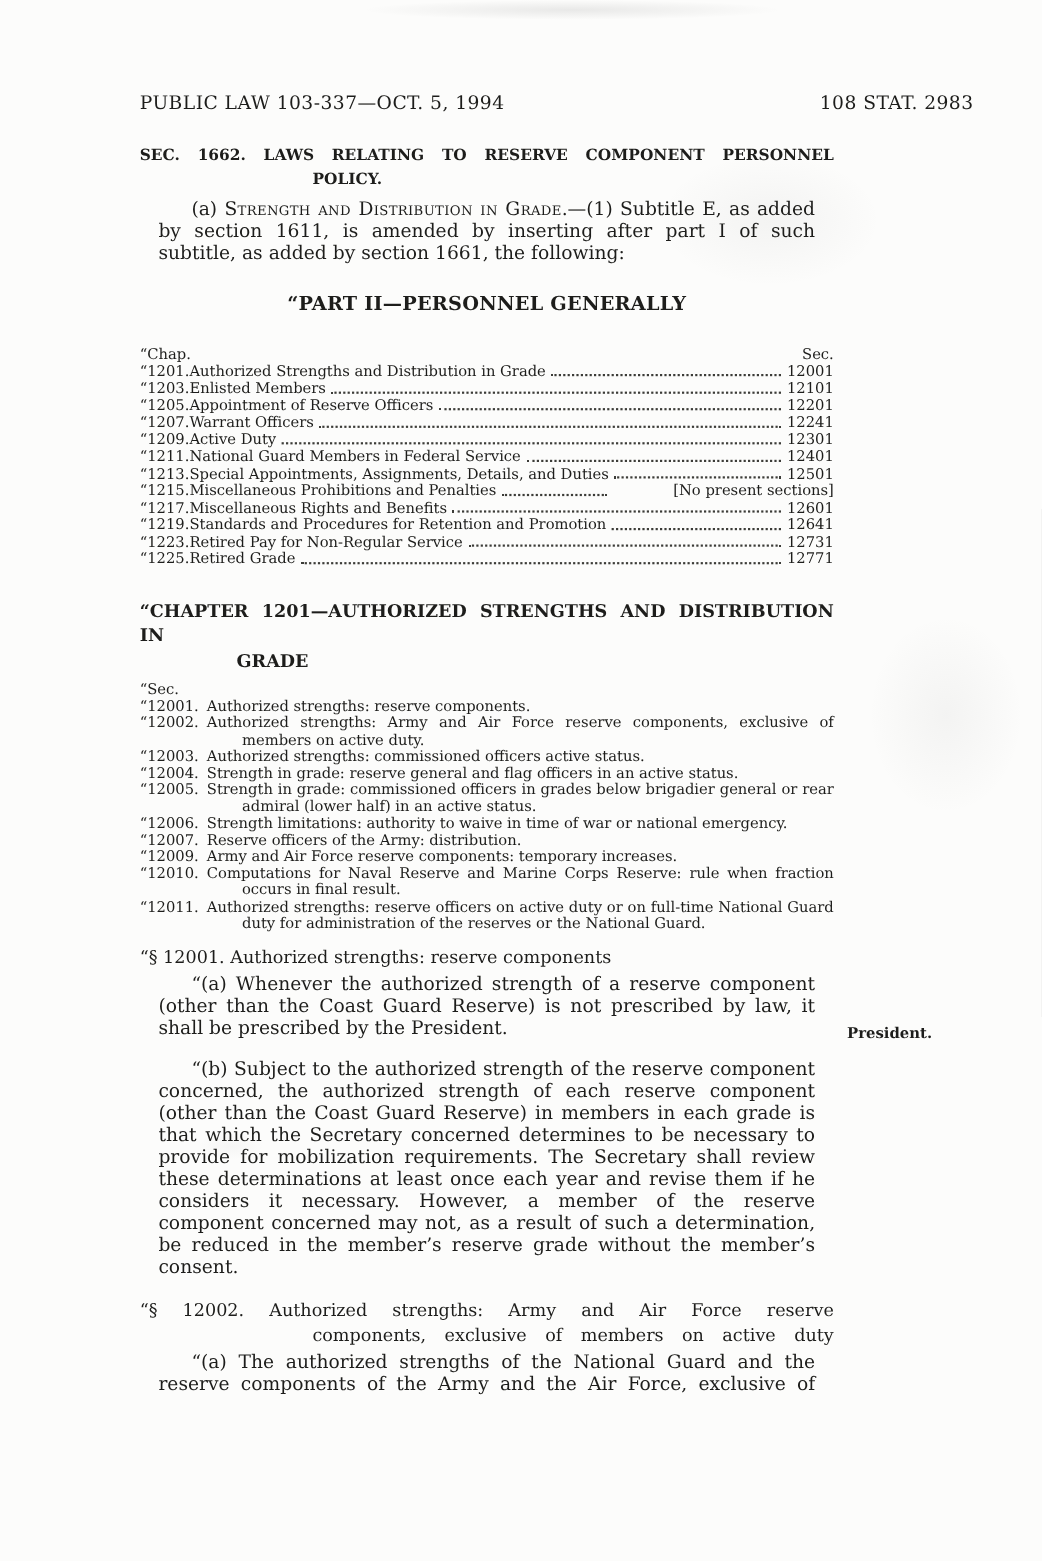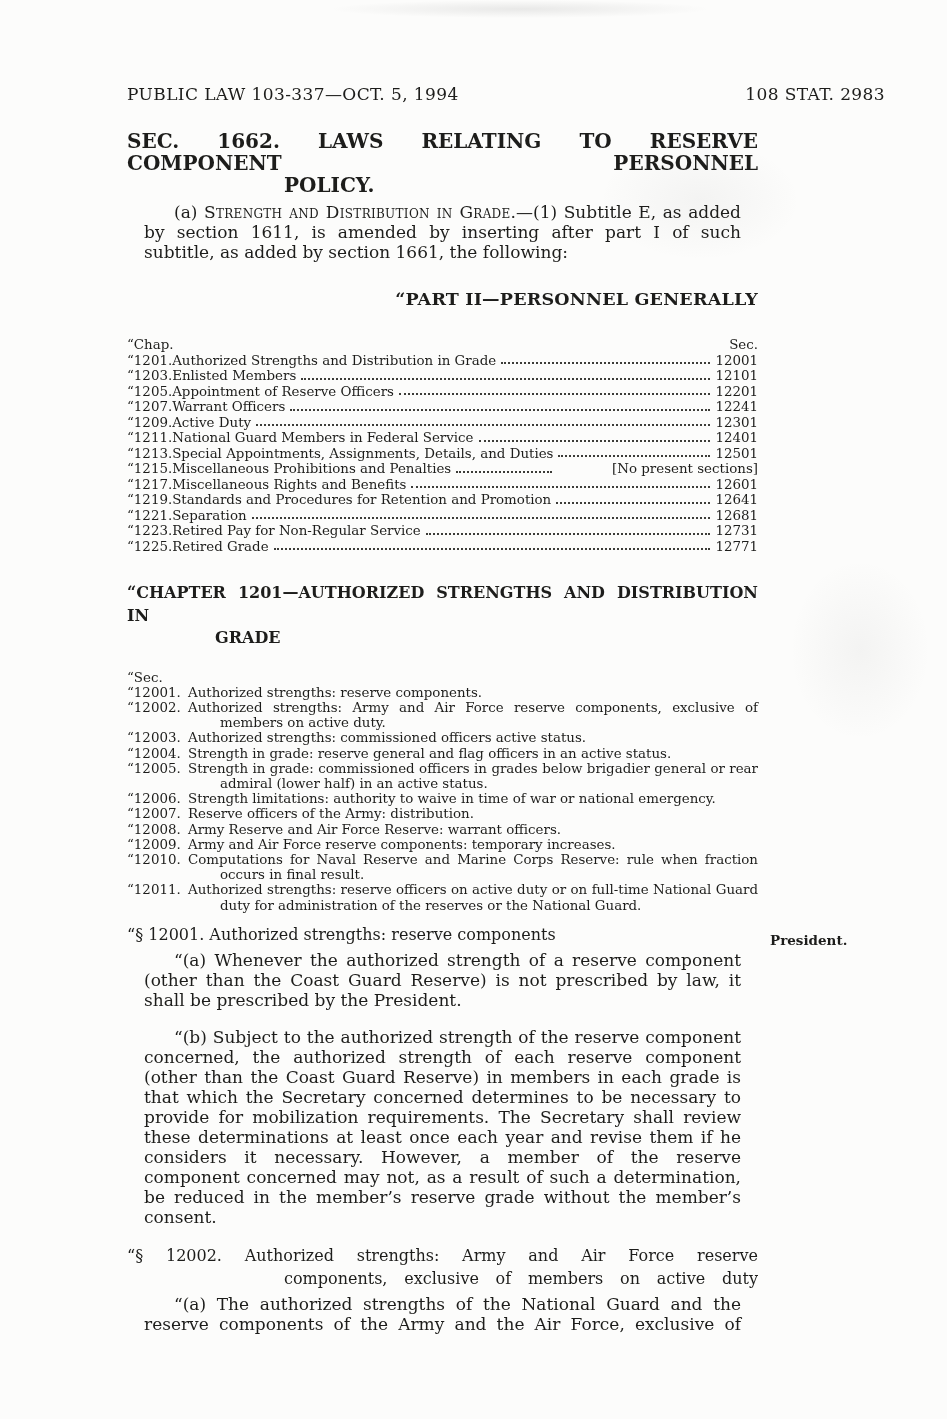--- a/index.html
+++ b/index.html
@@ -32,50 +32,50 @@
   .stat {
     position: absolute; top: 84px; right: 62px;
     font-size: 17px; letter-spacing: 0.4px; white-space: nowrap;
   }
 
   .line { display: block; }
   .just { text-align: justify; text-align-last: justify; }
   .indent157 { padding-left: 157px; }
   .indent88  { padding-left: 88px; }
 
-  .sec-heading { margin-top: 26px; font-weight: bold; font-size: 20px; line-height: 22px; }
+  .sec-heading { margin-top: 26px; font-weight: bold; font-size: 14px; line-height: 22px; }
 
   .body-para {
     margin: 17px; font-size: 17px; line-height: 20px;
     text-align: justify; text-indent: 30px;
   }
   .intro { margin-top: 6px; }
   .smallcaps { font-variant: small-caps; letter-spacing: 0.3px; }
   .force-just { text-align-last: justify; }
 
   .part-heading {
-    margin-top: 27px; text-align: right;
+    margin-top: 27px; text-align: center;
     font-weight: bold; font-size: 17.5px; letter-spacing: 0.2px;
   }
 
   .chap-table { margin-top: 28px; font-size: 13.4px; line-height: 15.5px; }
   .chap-head { display: flex; justify-content: space-between; }
   .chap-row { display: flex; }
   .chap-row .num { flex: 0 0 40px; }
   .chap-row .title { white-space: nowrap; }
   .chap-row .dots {
     flex: 1 1 auto; align-self: flex-end; height: 0;
     margin: 0 5px 4px 5px; border-bottom: 2px dotted #3c3c38;
   }
   .chap-row.no-sec .dots { flex: 0 0 96px; }
   .chap-row.no-sec .secno { margin-left: auto; }
 
   .chapter-heading { margin-top: 28px; font-weight: bold; font-size: 16px; line-height: 22.5px; }
 
-  .sec-list { margin-top: 20px; font-size: 13.4px; line-height: 15.2px; }
+  .sec-list { margin-top: 8px; font-size: 13.4px; line-height: 15.2px; }
   .sec-item { display: flex; }
   .sec-item .num { flex: 0 0 61px; }
   .sec-item .text { flex: 1 1 auto; padding-left: 32px; text-indent: -32px; text-align: justify; }
 
   .s-heading { margin-top: 10px; font-weight: normal; font-size: 16px; line-height: 23px; }
   .pa { margin-top: 4px; }
 
   .margin-note {
     position: absolute; left: 770px; top: 932px;
     font-size: 13.5px; font-weight: bold;
@@ -166,26 +166,20 @@
             <span class="dots"></span>
             <span class="secno">12601</span>
           </div>
           <div class="chap-row">
             <span class="num">“1219.</span>
             <span class="title">Standards and Procedures for Retention and Promotion</span>
             <span class="dots"></span>
             <span class="secno">12641</span>
           </div>
           <div class="chap-row">
-            <span class="num">“1221.</span>
-            <span class="title">Separation</span>
-            <span class="dots"></span>
-            <span class="secno">12681</span>
-          </div>
-          <div class="chap-row">
             <span class="num">“1223.</span>
             <span class="title">Retired Pay for Non-Regular Service</span>
             <span class="dots"></span>
             <span class="secno">12731</span>
           </div>
           <div class="chap-row">
             <span class="num">“1225.</span>
             <span class="title">Retired Grade</span>
             <span class="dots"></span>
             <span class="secno">12771</span>
@@ -223,24 +217,20 @@
           </div>
           <div class="sec-item">
             <span class="num">“12006.</span>
             <span class="text">Strength limitations: authority to waive in time of war or national emergency.</span>
           </div>
           <div class="sec-item">
             <span class="num">“12007.</span>
             <span class="text">Reserve officers of the Army: distribution.</span>
           </div>
           <div class="sec-item">
-            <span class="num">“12008.</span>
-            <span class="text">Army Reserve and Air Force Reserve: warrant officers.</span>
-          </div>
-          <div class="sec-item">
             <span class="num">“12009.</span>
             <span class="text">Army and Air Force reserve components: temporary increases.</span>
           </div>
           <div class="sec-item">
             <span class="num">“12010.</span>
             <span class="text">Computations for Naval Reserve and Marine Corps Reserve: rule when fraction occurs in final result.</span>
           </div>
           <div class="sec-item">
             <span class="num">“12011.</span>
             <span class="text">Authorized strengths: reserve officers on active duty or on full-time National Guard duty for administration of the reserves or the National Guard.</span>

